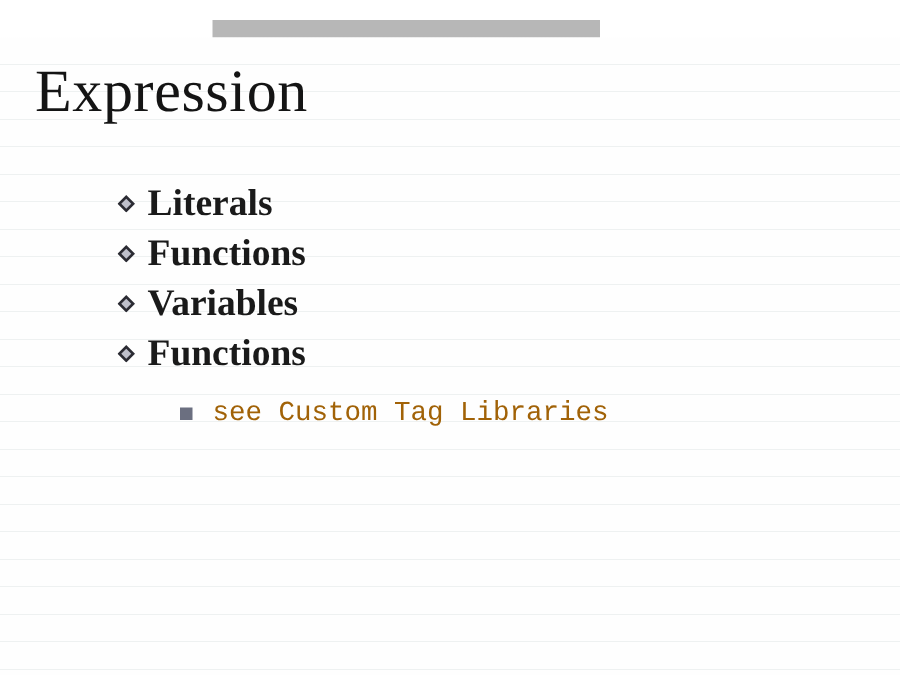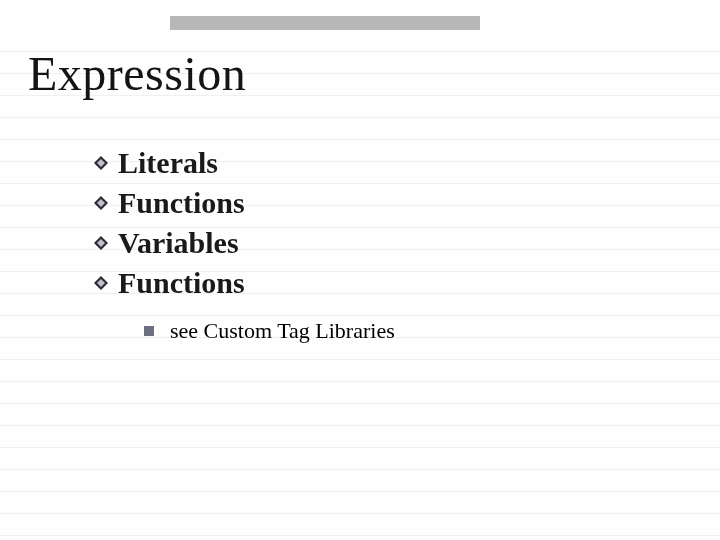--- a/index.html
+++ b/index.html
@@ -80,23 +80,23 @@
     margin-top: 18px;
   }
   .l2 .square {
     width: 10px;
     height: 10px;
     background: #6b6f80;
     margin-right: 16px;
     flex: 0 0 auto;
   }
   .l2 .txt {
-    font-family: Liberation Serif, serif;
+    font-family: Liberation Mono, monospace;
     font-size: 22px;
-    color: #000000;
+    color: #a16207;
   }
 </style>
 </head>
 <body>
 
 <div class="slide">
   <div class="topbar"></div>
   <div class="notebook"></div>
 
   <div class="title">Expression</div>

